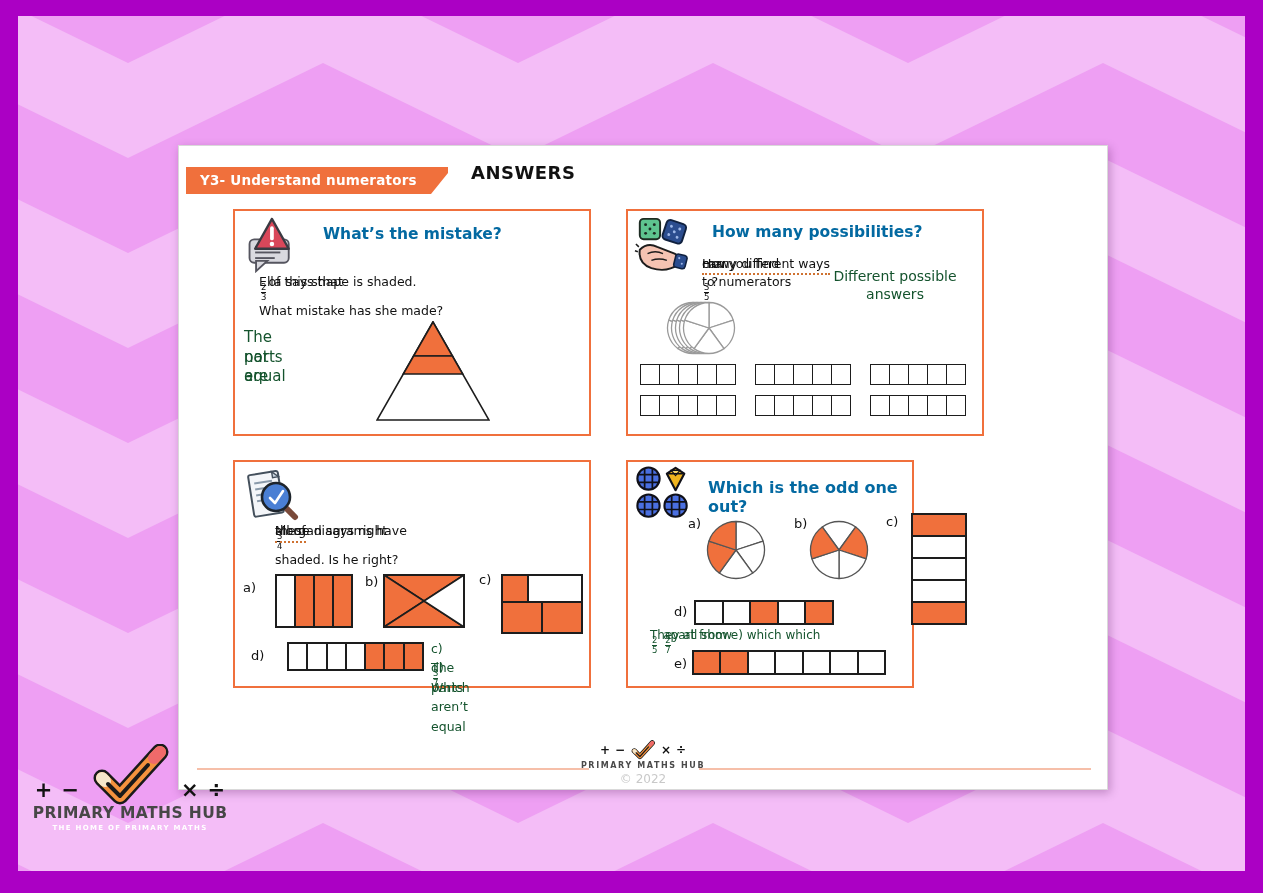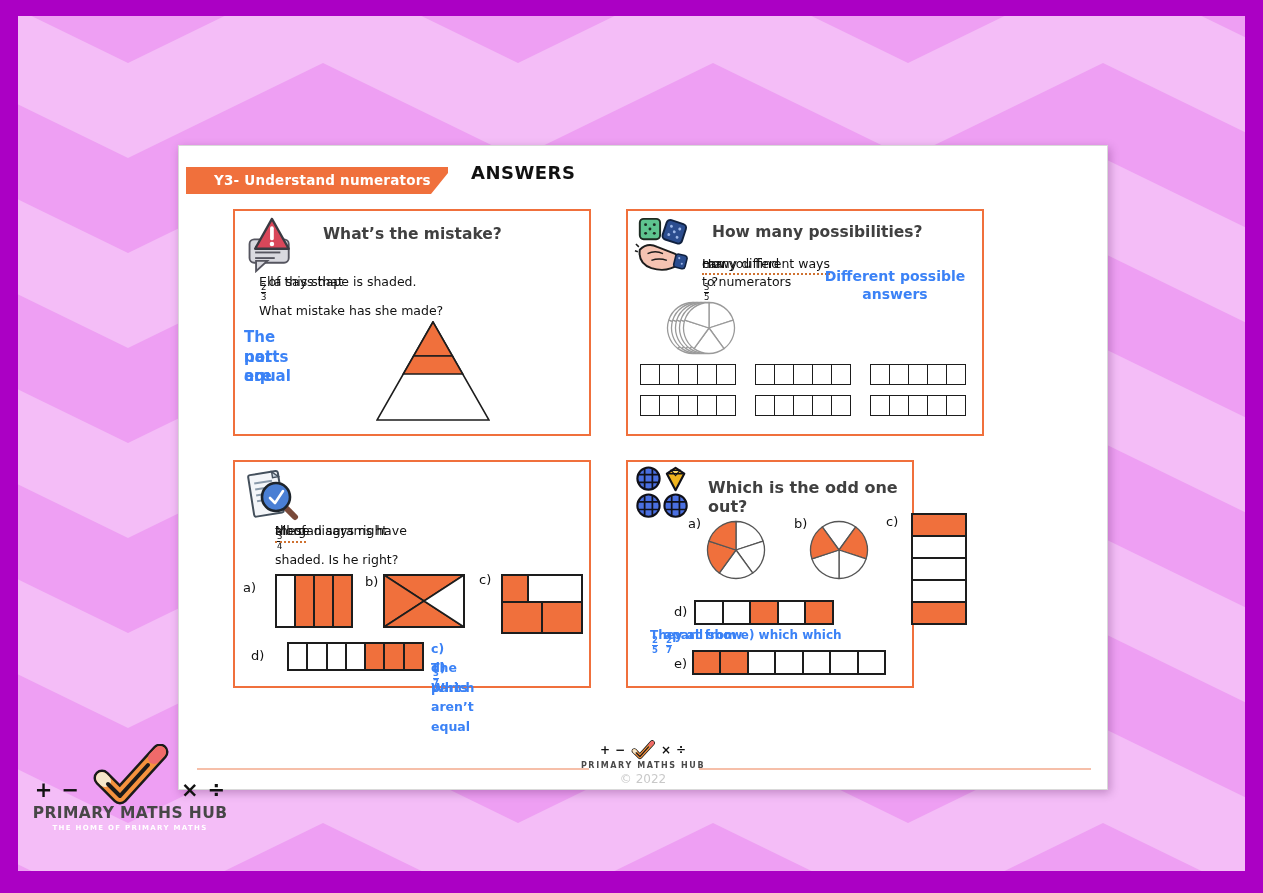--- a/index.html
+++ b/index.html
@@ -25,36 +25,36 @@
     position:absolute;left:178px;top:145px;width:930px;height:645px;
     background:#fff;border:1px solid #d9d9d9;
     box-shadow:2px 3px 9px rgba(60,0,70,.28);
   }
   
   .banner{
     position:absolute;left:7px;top:21px;width:262px;height:27px;
     background:var(--orange);
     clip-path:polygon(0 0,100% 0,100% 22%,calc(100% - 17px) 100%,0 100%);
     color:#fff;font-weight:bold;font-size:13.5px;line-height:27px;
-    padding-left:28px;letter-spacing:.2px;
+    padding-left:14px;letter-spacing:.2px;
   }
   .answers-title{
     position:absolute;left:292px;top:16px;
     font-size:18px;font-weight:800;letter-spacing:.5px;color:#111;
   }
   
   .qbox{position:absolute;background:#fff;border:2px solid var(--orange);}
   #q1{left:54px;top:63px;width:358px;height:227px;}
   #q2{left:447px;top:63px;width:358px;height:227px;}
   #q3{left:54px;top:314px;width:358px;height:228px;}
   #q4{left:447px;top:314px;width:288px;height:228px;}
   .qbox *{position:absolute;}
-  .qtitle{font-size:15.5px;font-weight:800;color:#404040;}
+  .qtitle{font-size:15.5px;font-weight:800;color:#0369a1;}
   .qtext{font-size:12.5px;line-height:1.5;color:#111;}
-  .qbold{font-weight:700;color:#3b82f6;}
+  .qbold{font-weight:400;color:#14532d;}
   .lbl{font-size:13px;color:#111;}
   .udot{border-bottom:2px dotted #cf7231;padding-bottom:0px;}
   
   .frac{display:inline-flex;position:static;flex-direction:column;align-items:center;
         vertical-align:-4px;line-height:1;font-size:8.5px;margin:0 2px;}
   .frac span{position:static;}
   .frac .den{border-top:1px solid currentColor;padding-top:.5px;}
   
   .strip{display:flex;border:2px solid var(--dark);background:#fff;}
   .strip .cell{position:static;flex:1;border-right:2px solid var(--dark);}

